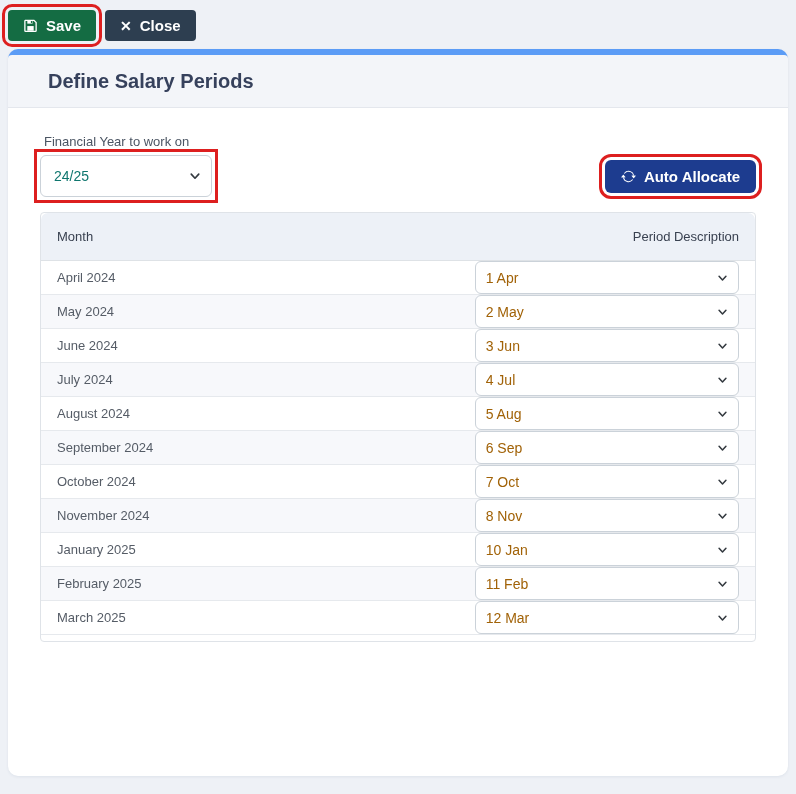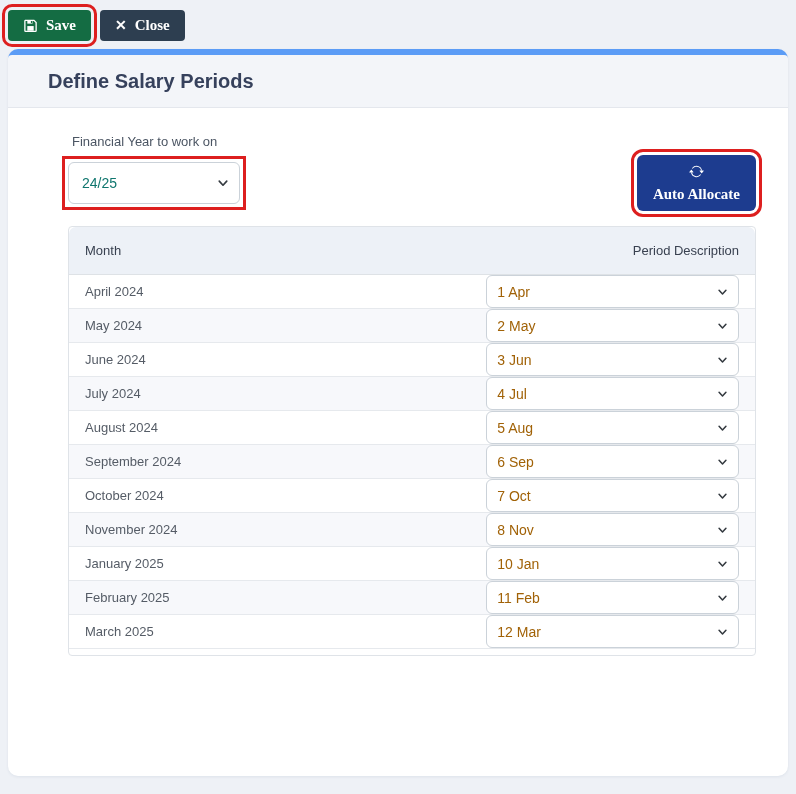--- a/index.html
+++ b/index.html
@@ -18,21 +18,21 @@
   body{
     background:var(--page-bg);
     font-family:"Liberation Sans", sans-serif;
     color:var(--txt-dark);
   }
   
   .toolbar{display:flex;gap:9px;padding:10px 0 0 8px;align-items:flex-start;}
   .btn{
     display:inline-flex;align-items:center;gap:8px;
     border:none;border-radius:4px;cursor:pointer;
-    font-family:Liberation Serif, serif;font-size:15px;font-weight:700;color:#fff;
+    font-family:Liberation Sans, sans-serif;font-size:15px;font-weight:700;color:#fff;
     padding:8px 15px;line-height:1;
   }
   .btn-save{background:var(--save-green);}
   .btn-close{background:var(--close-dark);}
   .hl-red{outline:3px solid var(--hl-red);outline-offset:3px;}
   .icon{display:inline-flex;align-items:center;justify-content:center;}
   .x-glyph{font-size:14px;font-weight:700;}
   
   .card{
     margin:8px 8px 0;
@@ -42,41 +42,40 @@
     box-shadow:0 1px 3px rgba(40,60,100,.08);
     height:727px;
   }
   .card-header{
     background:#f3f5f9;
     border-bottom:1px solid #e4e7ed;
     border-radius:4px 4px 0 0;
     padding:15px 40px 14px;
   }
   .card-title{font-size:20px;font-weight:700;color:var(--txt-dark);}
-  .card-body{padding:26px 32px 20px;margin-left:28px;}
+  .card-body{padding:26px 32px 20px;}
   
   .fy-label{font-size:13px;color:#4b5563;margin:0 0 6px 4px;display:block;}
   .controls-row{display:flex;justify-content:space-between;align-items:center;}
   .select-wrap{position:relative;display:inline-block;}
   select{
     appearance:none;-webkit-appearance:none;
     font-family:inherit;font-size:14px;color:#0f766e;
     background:#fff;border:1px solid #cbd2d9;border-radius:6px;
     cursor:pointer;width:100%;
   }
   .fy-select{width:172px;height:42px;padding:0 34px 0 13px;}
   .chev{
     position:absolute;right:11px;top:50%;transform:translateY(-50%);
     pointer-events:none;display:flex;
   }
   .btn-alloc{
     background:var(--alloc-blue);
     border-radius:6px;font-size:15px;font-weight:700;
     padding:9px 16px;
-    flex-direction:column;
   }
   
   .table-wrap{
     margin:15px 0 0;
     border:1px solid #dfe3e8;
     border-radius:4px;
     padding-bottom:6px;
     background:#fff;
   }
   table{width:100%;border-collapse:collapse;}

